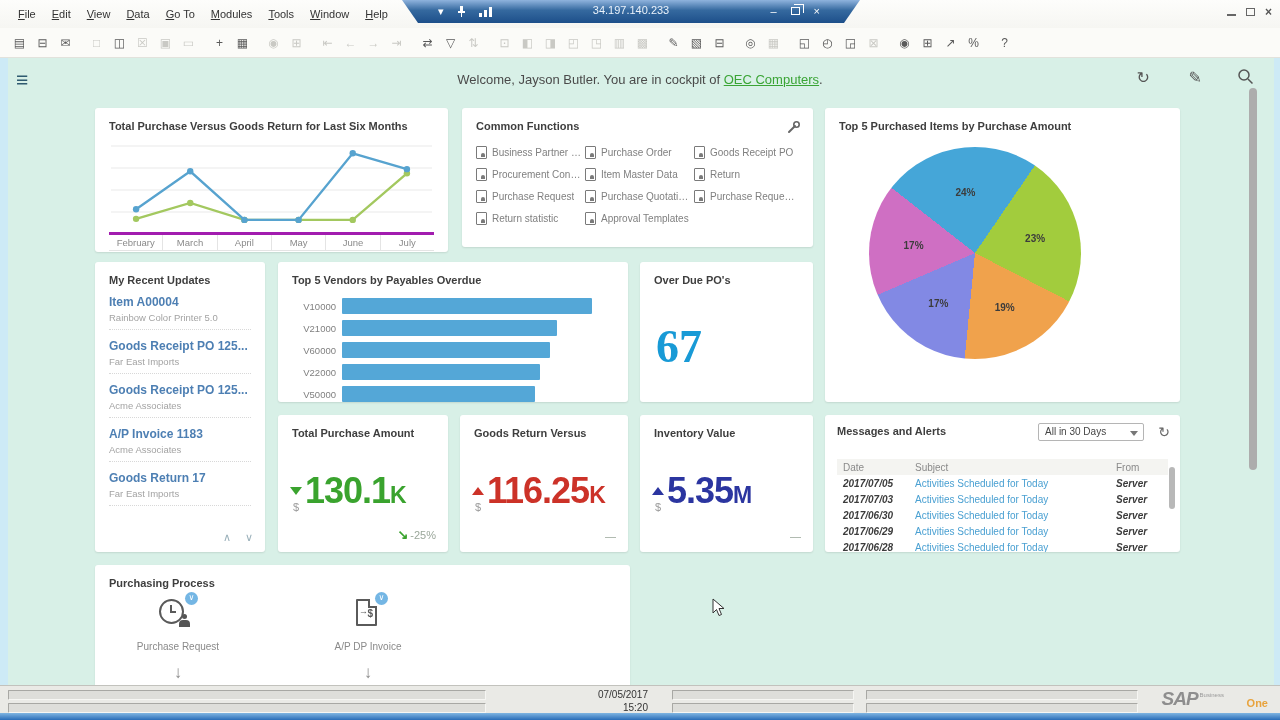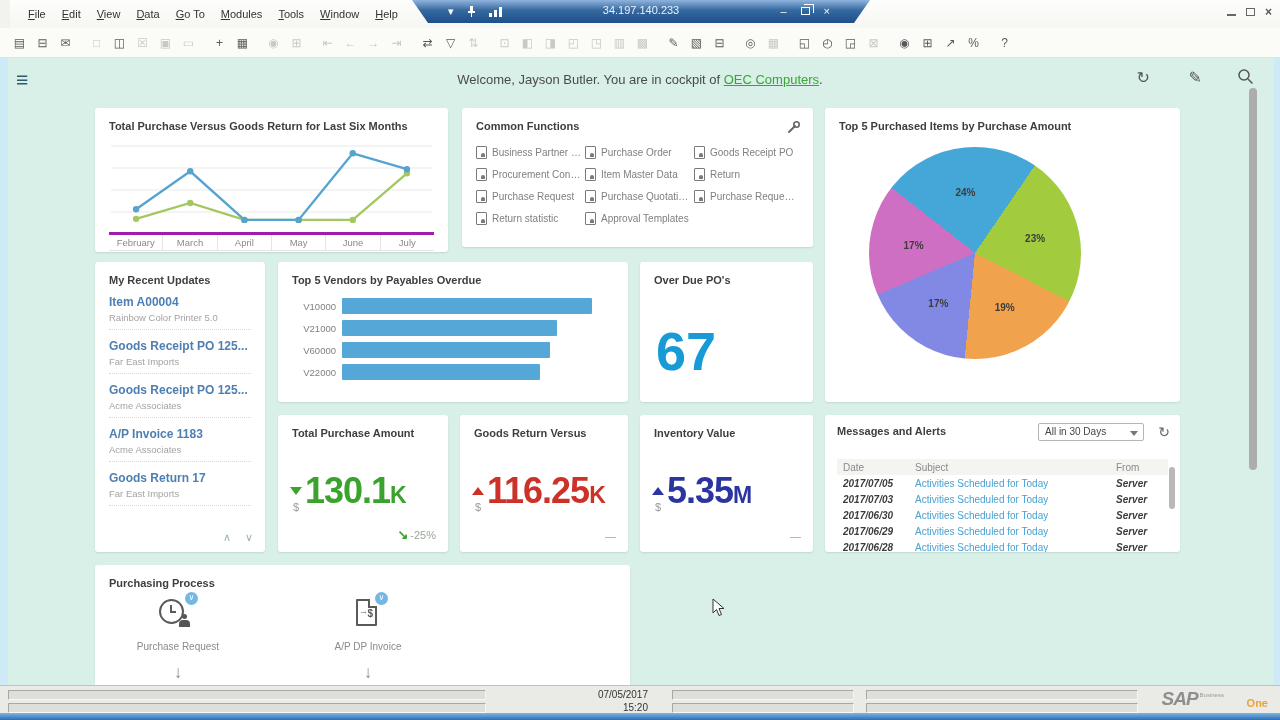--- a/index.html
+++ b/index.html
@@ -1,20 +1,20 @@
 <!DOCTYPE html>
 <html><head>
 <meta charset="utf-8">
 <style>
   * { margin:0; padding:0; box-sizing:border-box; }
   body { font-family:"Liberation Sans", sans-serif; }
   .screen { position:relative; width:1280px; height:720px; background:#f2f2ee; overflow:hidden; }
 
   
-  .menubar { position:absolute; top:0; left:10px; right:0; height:36px;
+  .menubar { position:absolute; top:0; left:0; right:0; height:36px;
     background:linear-gradient(#fdfdfb,#f4f4f0); border-bottom:1px solid #d9d9d4; }
   .menu-items { position:absolute; left:10px; top:0; height:28px; display:flex; align-items:center; }
   .menu-item { display:inline-block; padding:0 8px; font-size:11px; color:#333; cursor:default; }
   .menu-item::first-letter { text-decoration:underline; }
 
   
   .rdp-bar { position:absolute; left:402px; top:0; width:458px; height:23px;
     background:linear-gradient(#8fb3dd 0%, #35699f 45%, #1d4f8a 100%);
     clip-path:polygon(0 0,100% 0,96.5% 100%,3.5% 100%); color:#fff; }
   .rdp-left { position:absolute; left:36px; top:3px; display:flex; gap:12px; align-items:center; height:16px; }
@@ -84,21 +84,21 @@
   
   .p-vendors { left:278px; top:204px; width:350px; height:140px; }
   .vb-rows { margin-top:12px; }
   .vb-row { display:flex; align-items:center; margin-bottom:6px; }
   .vb-label { width:50px; text-align:right; font-size:9.5px; color:#808080; padding-right:6px; flex:none; }
   .vb-track { flex:1; height:16px; position:relative; }
   .vb-bar { height:16px; background:#54a7d7; border-radius:1px; }
 
   
   .p-overdue { left:640px; top:204px; width:173px; height:140px; }
-  .od-value { position:absolute; left:16px; top:58px; font-size:54px; font-weight:bold; color:#189ad6; }
+  .od-value { position:absolute; left:16px; top:58px; font-size:46px; font-weight:bold; color:#189ad6;font-family:Liberation Serif, serif; }
 
   
   .kpi { height:137px; }
   .p-kpi0 { left:278px; top:357px; width:170px; }
   .p-kpi1 { left:460px; top:357px; width:168px; }
   .p-kpi2 { left:640px; top:357px; width:173px; }
   .kpi-body { position:absolute; left:12px; top:58px; display:flex; align-items:flex-start; }
   .kpi-trend { display:flex; flex-direction:column; align-items:center; margin-top:14px; margin-right:3px; }
   .tri { width:0; height:0; }
   .tri.down { border-left:6px solid transparent; border-right:6px solid transparent; border-top:8px solid currentColor; }
@@ -437,20 +437,26 @@
             <div class="vb-track">
               <div class="vb-bar" style="width: 76.36%; background: rgb(84, 167, 215);"></div>
             </div>
           </div>
           <div class="vb-row">
             <span class="vb-label">V22000</span>
             <div class="vb-track">
               <div class="vb-bar" style="width: 72.68%; background: rgb(84, 167, 215);"></div>
             </div>
           </div>
+          <div class="vb-row">
+            <span class="vb-label">V50000</span>
+            <div class="vb-track">
+              <div class="vb-bar" style="width: 70.84%; background: rgb(84, 167, 215);"></div>
+            </div>
+          </div>
         </div>
     </div>
 
     <div class="panel p-overdue">
       <div class="panel-title">Over Due PO's</div>
       <div class="od-value" style="color: rgb(24, 154, 214);">67</div>
     </div>
 
     <div class="panel kpi p-kpi0">
       <div class="panel-title">Total Purchase Amount</div>

